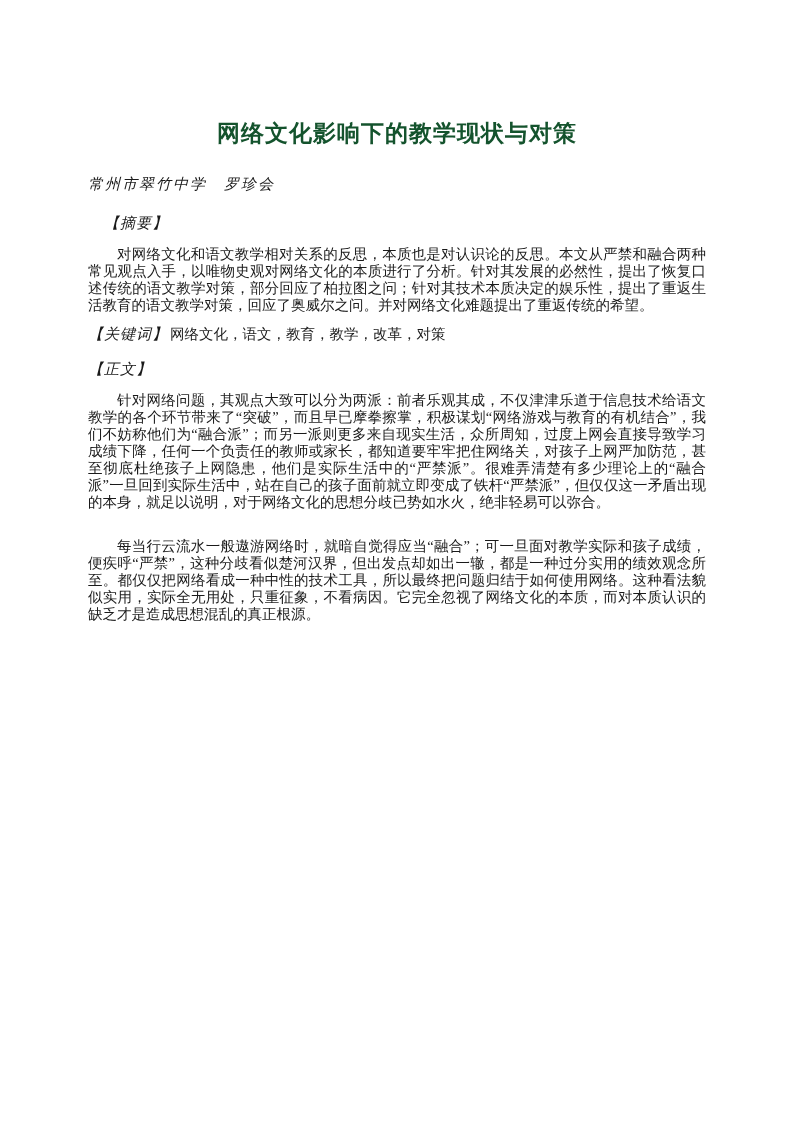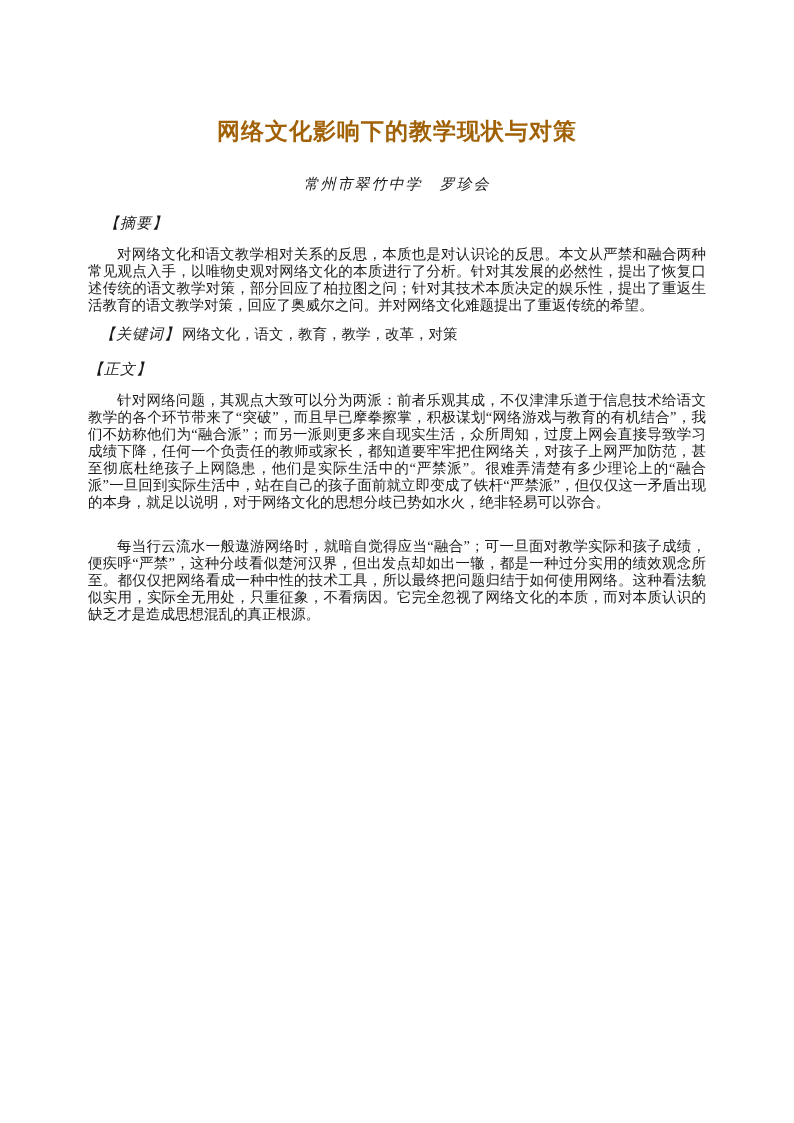--- a/index.html
+++ b/index.html
@@ -11,33 +11,33 @@
     font-family: "Liberation Serif", "DejaVu Serif", serif;
     color: #1a1a1a;
   }
   .page {
     width: 794px;
     height: 1123px;
     background: #ffffff;
     padding: 118px 88px 40px 88px;
   }
   .title {
-    font-family: Liberation Mono, monospace;
+    font-family: Liberation Sans, sans-serif;
     font-size: 23px;
     font-weight: bold;
     text-align: center;
     line-height: 30px;
     letter-spacing: 1px;
-    color: #a16207;
+    color: #14532d;
     margin: 0 0 26px 0;
   }
   .author {
     font-size: 15px;
     font-style: italic;
-    text-align: center;
+    text-align: left;
     line-height: 21px;
     margin: 12px 0 18px 0;
     letter-spacing: 2px;
   }
   .section-label {
     font-size: 15px;
     font-style: italic;
     line-height: 21px;
     letter-spacing: 1px;
   }
@@ -47,21 +47,21 @@
     font-size: 14.5px;
     line-height: 17px;
     text-align: justify;
     text-indent: 2em;
     margin: 0 0 27px 0;
   }
   .abstract-para { margin: 0 0 10px 0; }
   .keywords-line {
     font-size: 14.5px;
     line-height: 21px;
-    margin: 0 0 14px 12px;
+    margin: 0 0 14px 0;
   }
   .keywords-line .section-label { margin-right: 2px; }
   .keywords-text { font-style: normal; font-size: 14.5px; }
 </style>
 </head>
 <body>
 
 <div class="page">
 
   <h1 class="title">网络文化影响下的教学现状与对策</h1>

